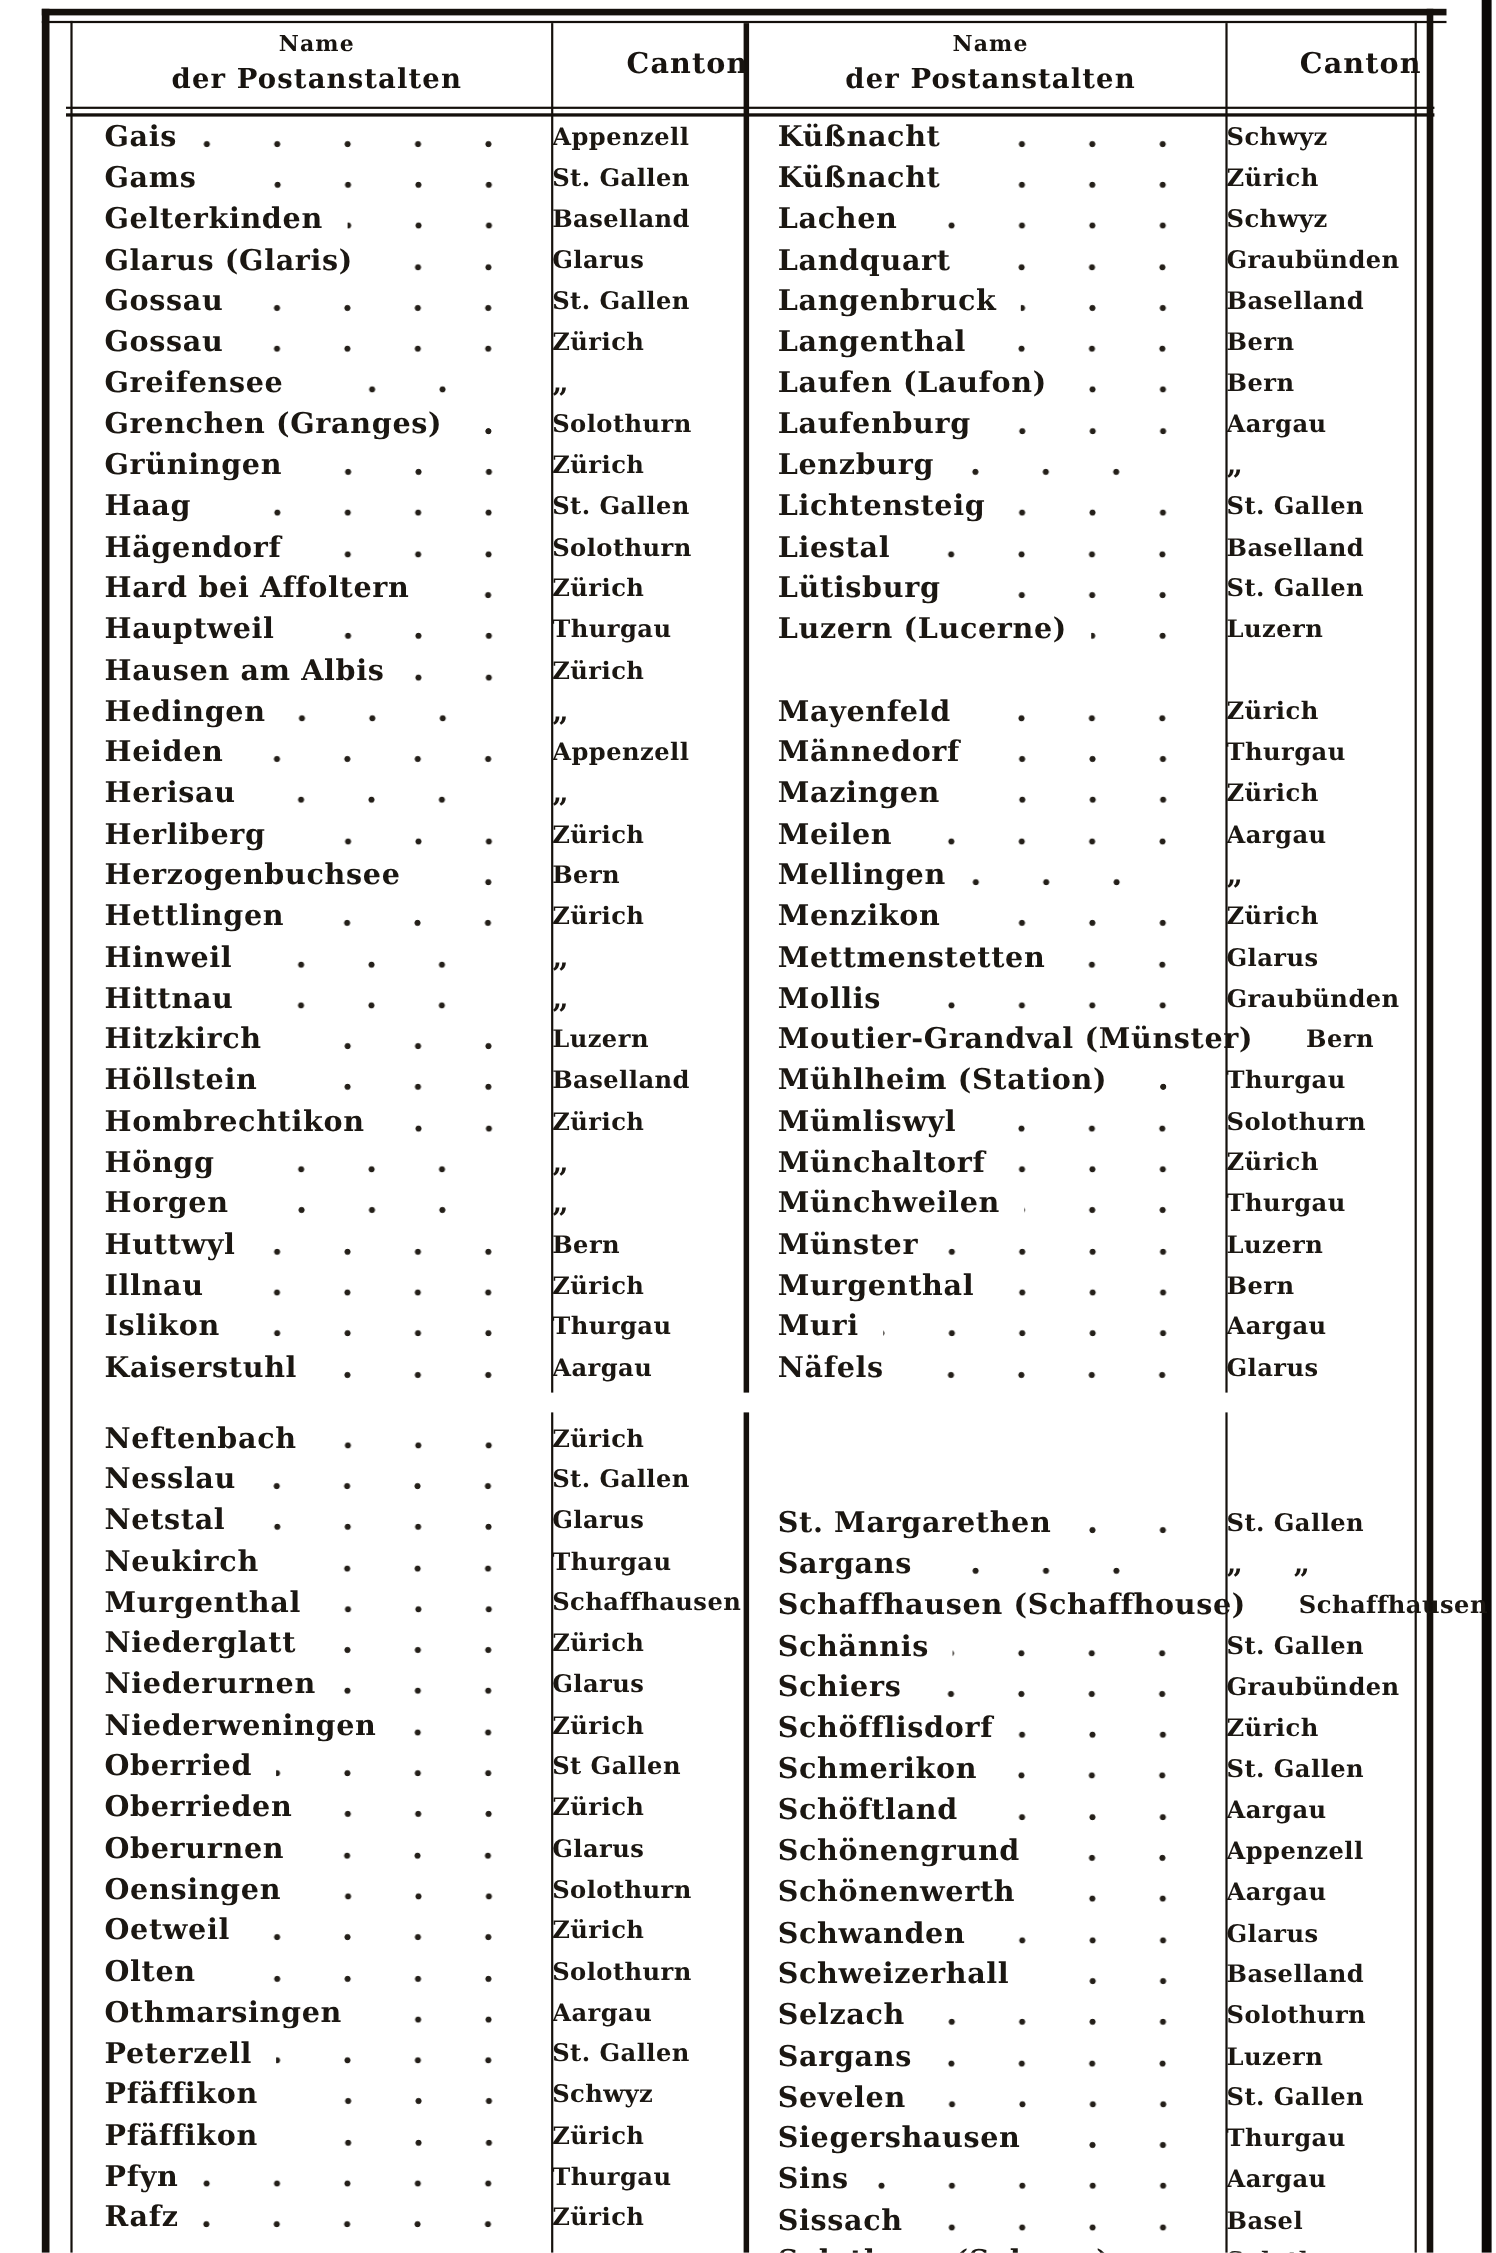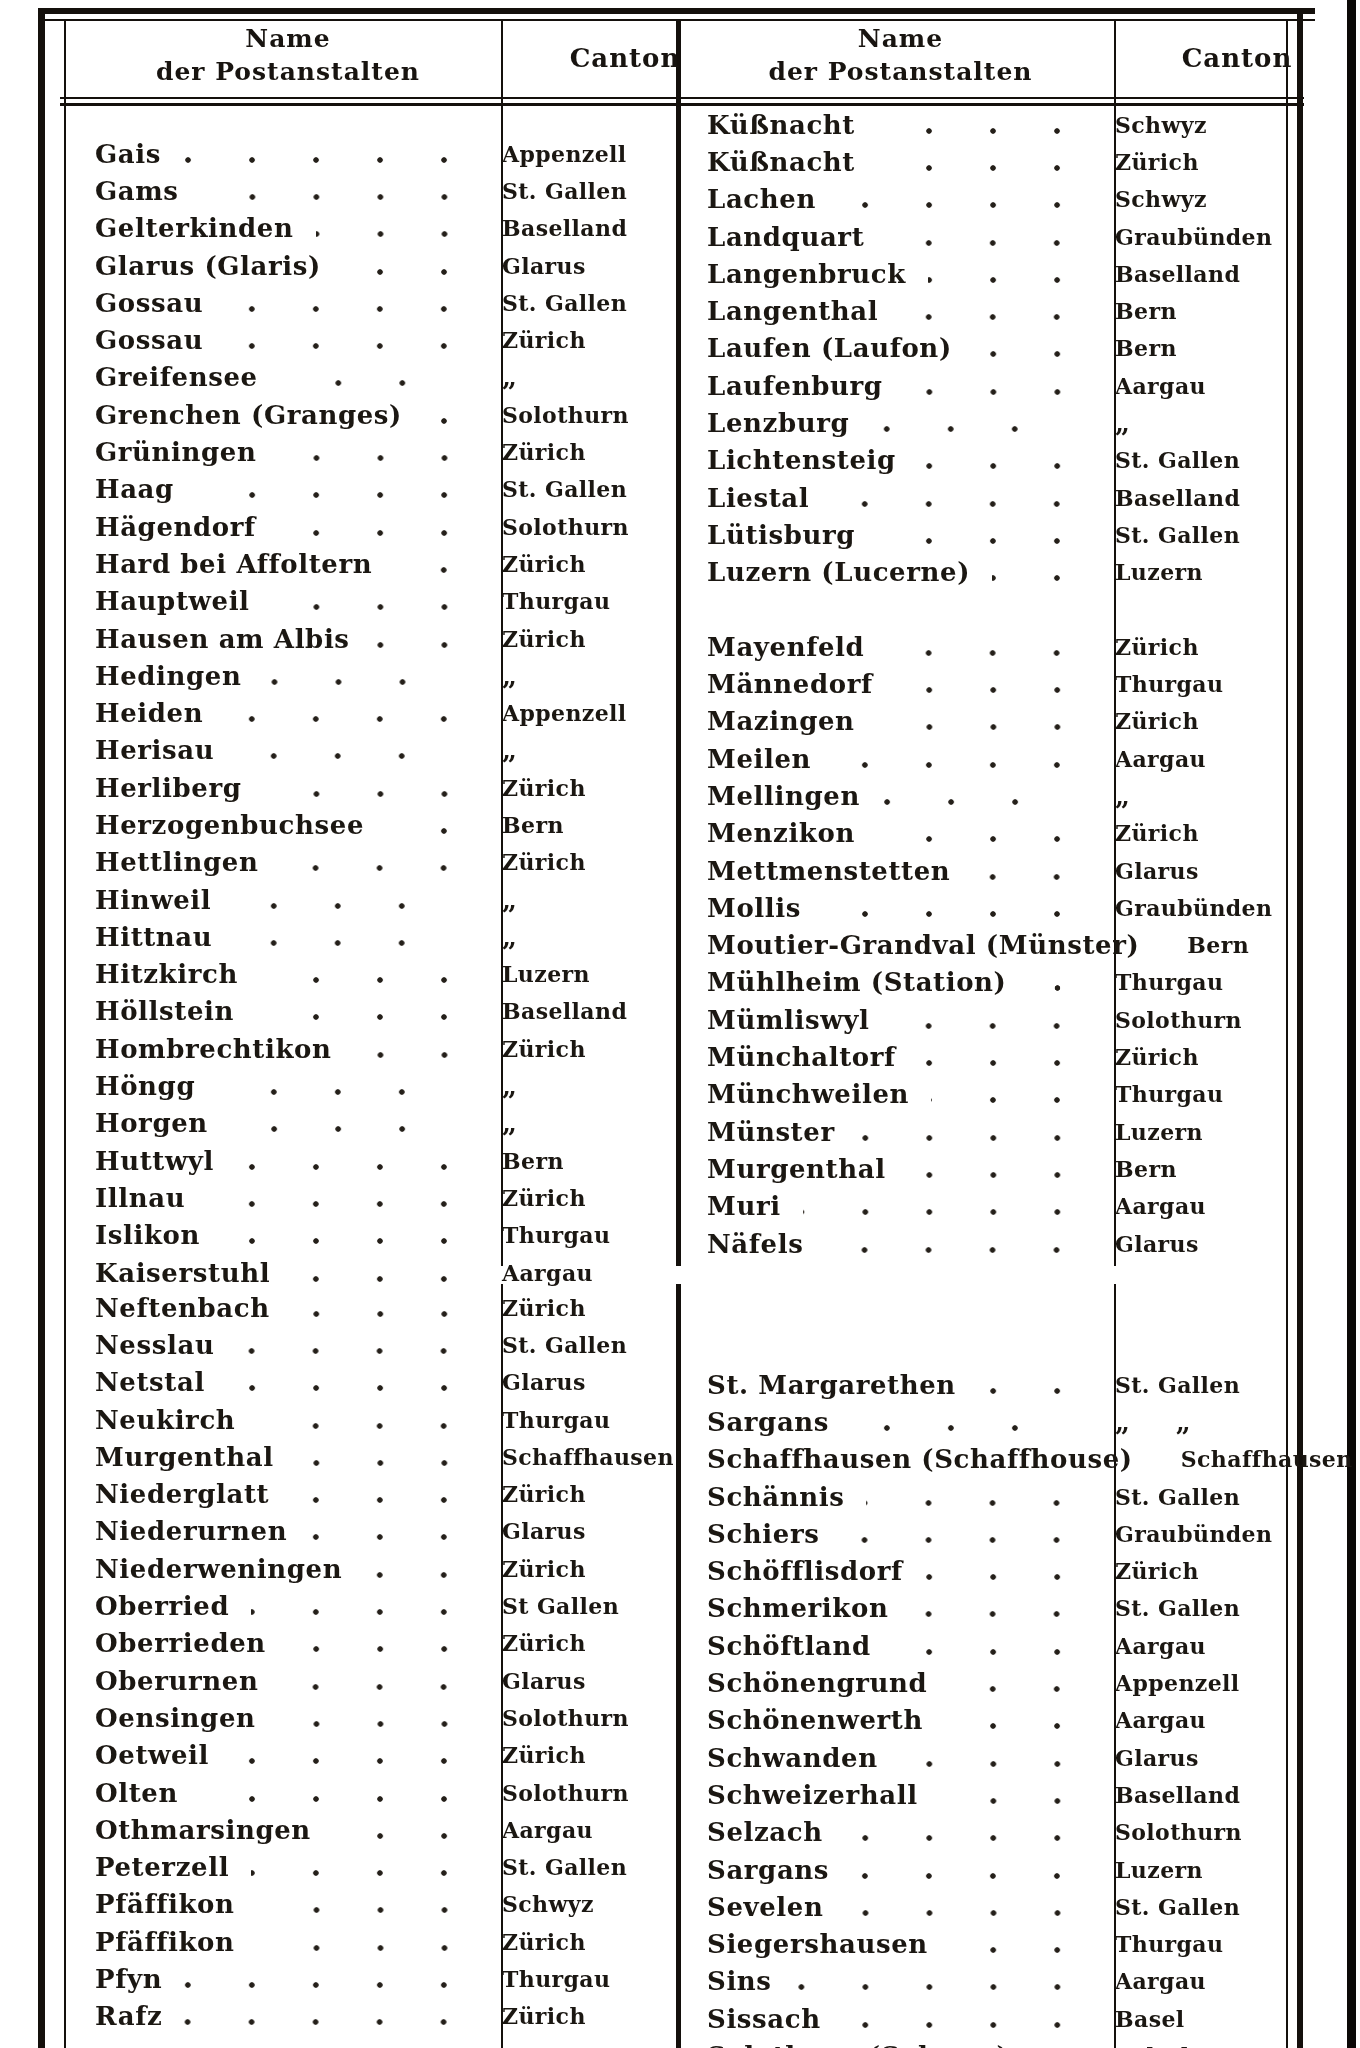--- a/index.html
+++ b/index.html
@@ -10,21 +10,21 @@
     color:#1a1612;
   }
   .line{position:absolute;background:#14100c;}
   .scanbar{position:absolute;background:#0a0806;}
 
   
   .hdr{
     position:absolute;text-align:center;font-weight:bold;
     letter-spacing:1px;color:#181410;
   }
-  .hdr .l1{font-size:25px;line-height:32px;}
+  .hdr .l1{font-size:20px;line-height:32px;}
   .hdr .l2{font-size:25px;line-height:34px;}
   .hdr.canton-hdr{font-size:26px;padding-left:36px;}
 
   
   .section{position:absolute;}
   .row{
     display:flex;align-items:center;height:37.3px;
     white-space:nowrap;
   }
   .row.spacer{height:37.3px;}
@@ -78,21 +78,21 @@
   <span>Canton</span>
 </div>
 <div class="hdr" style="left:687px;top:23px;width:427px;">
   <div class="l1">Name</div>
   <div class="l2">der Postanstalten</div>
 </div>
 <div class="hdr canton-hdr" style="left:1116px;top:43px;width:170px;">
   <span>Canton</span>
 </div>
 
-<div class="section sec-left" id="sec-ul" style="left:75px;top:106px;width:601px;margin-top:29px;">
+<div class="section sec-left" id="sec-ul" style="left:75px;top:106px;width:601px;">
     <div class="row">
       <span class="name">Gais</span>
       <span class="leader"></span>
       <span class="canton">Appenzell</span>
     </div>
     <div class="row">
       <span class="name">Gams</span>
       <span class="leader"></span>
       <span class="canton">St. Gallen</span>
     </div>

